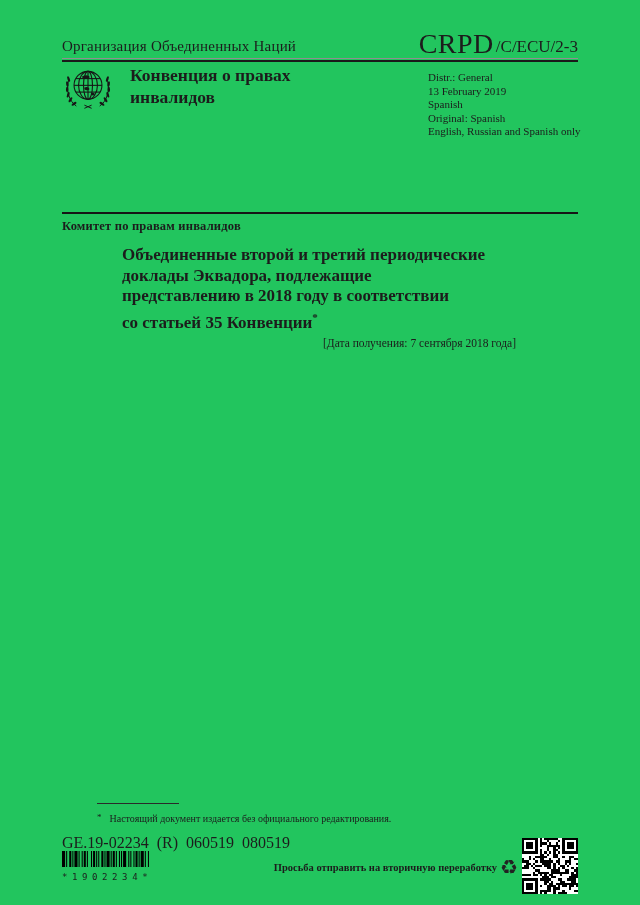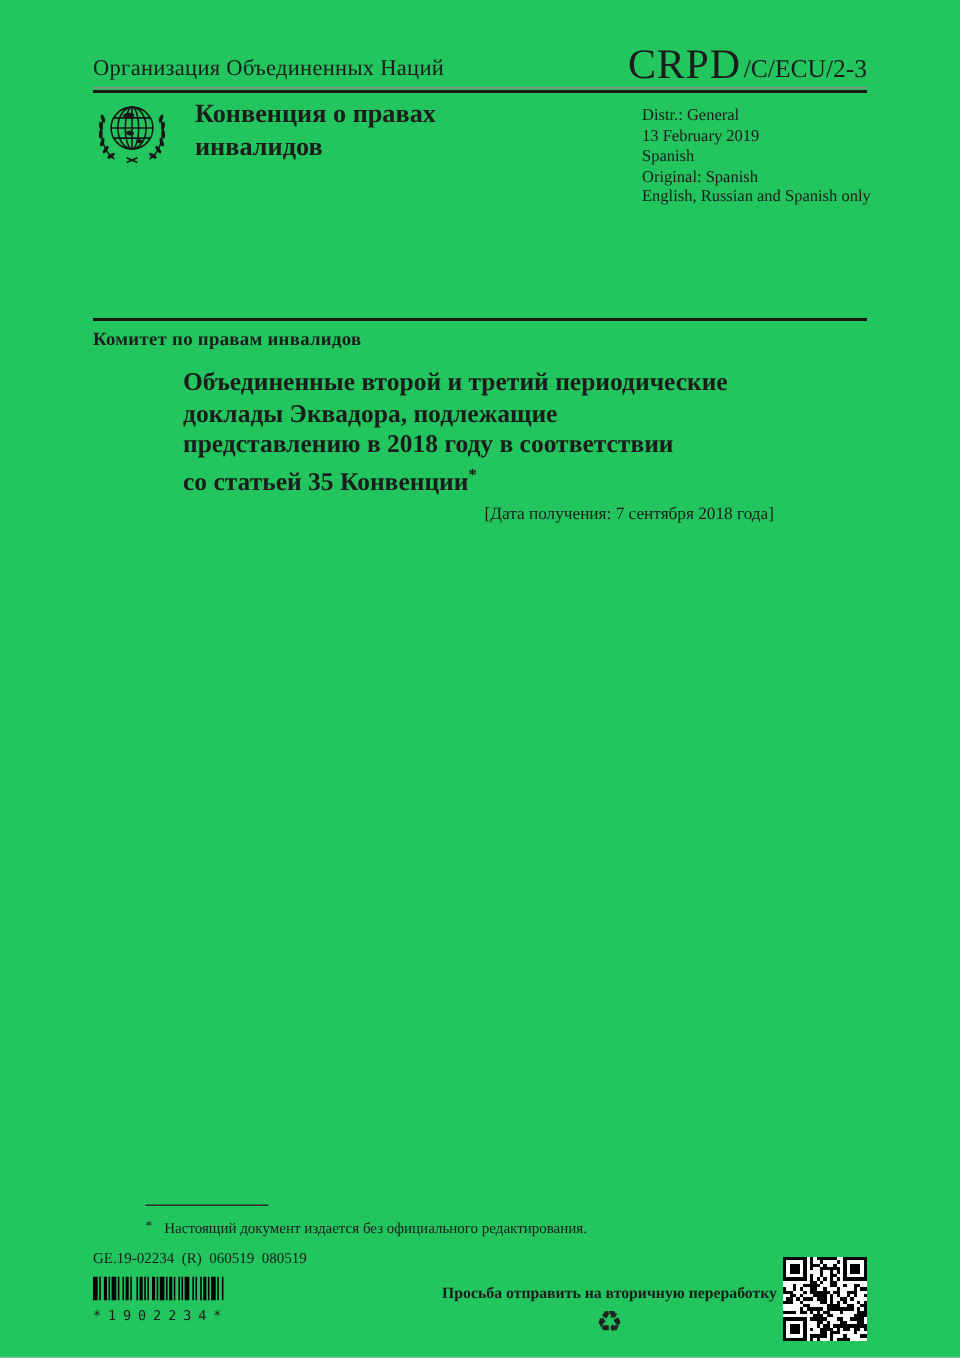--- a/index.html
+++ b/index.html
@@ -29,26 +29,26 @@
   .rule-2{position:absolute;left:62px;right:62px;top:212px;height:2px;background:#161616;}
   .committee{position:absolute;left:62px;top:219px;font-size:12.5px;font-weight:bold;letter-spacing:.2px;}
   .main-title{position:absolute;left:122px;top:245px;width:420px;font-size:17px;font-weight:bold;
               line-height:20.5px;white-space:pre-line;}
   .main-title sup{font-size:11px;font-weight:bold;}
   .date-line{position:absolute;right:124px;top:337px;font-size:11.5px;}
   
   .footnote-rule{position:absolute;left:97px;top:803px;width:82px;border-top:1px solid #2a2a2a;}
   .footnote{position:absolute;left:97px;top:812px;width:430px;font-size:10px;}
   .footnote .fn-marker{font-size:9px;vertical-align:2px;margin-right:8px;}
-  .ge-line{position:absolute;left:62px;top:834px;font-size:10px;white-space:pre;}
+  .ge-line{position:absolute;left:62px;top:834px;font-size:16px;white-space:pre;}
   .barcode-block{position:absolute;left:62px;top:851px;width:88px;}
   .barcode-digits{font-family:"DejaVu Sans Mono","Liberation Mono",monospace;
                   font-size:9px;letter-spacing:4.6px;margin-top:1px;white-space:nowrap;}
   .recycle-row{position:absolute;top:857px;right:122px;display:flex;align-items:center;gap:3px;
-               font-size:10.5px;font-weight:bold;flex-direction:column;}
+               font-size:10.5px;font-weight:bold;}
   .recycle-glyph{font-family:"DejaVu Sans",sans-serif;font-size:20px;font-weight:normal;line-height:20px;color:#222;}
   .qr{position:absolute;right:62px;top:838px;}
 </style>
 </head>
 <body>
 
 <div class="page">
 
   <div class="org-header">Организация Объединенных Наций</div>
   <div class="doc-symbol">

